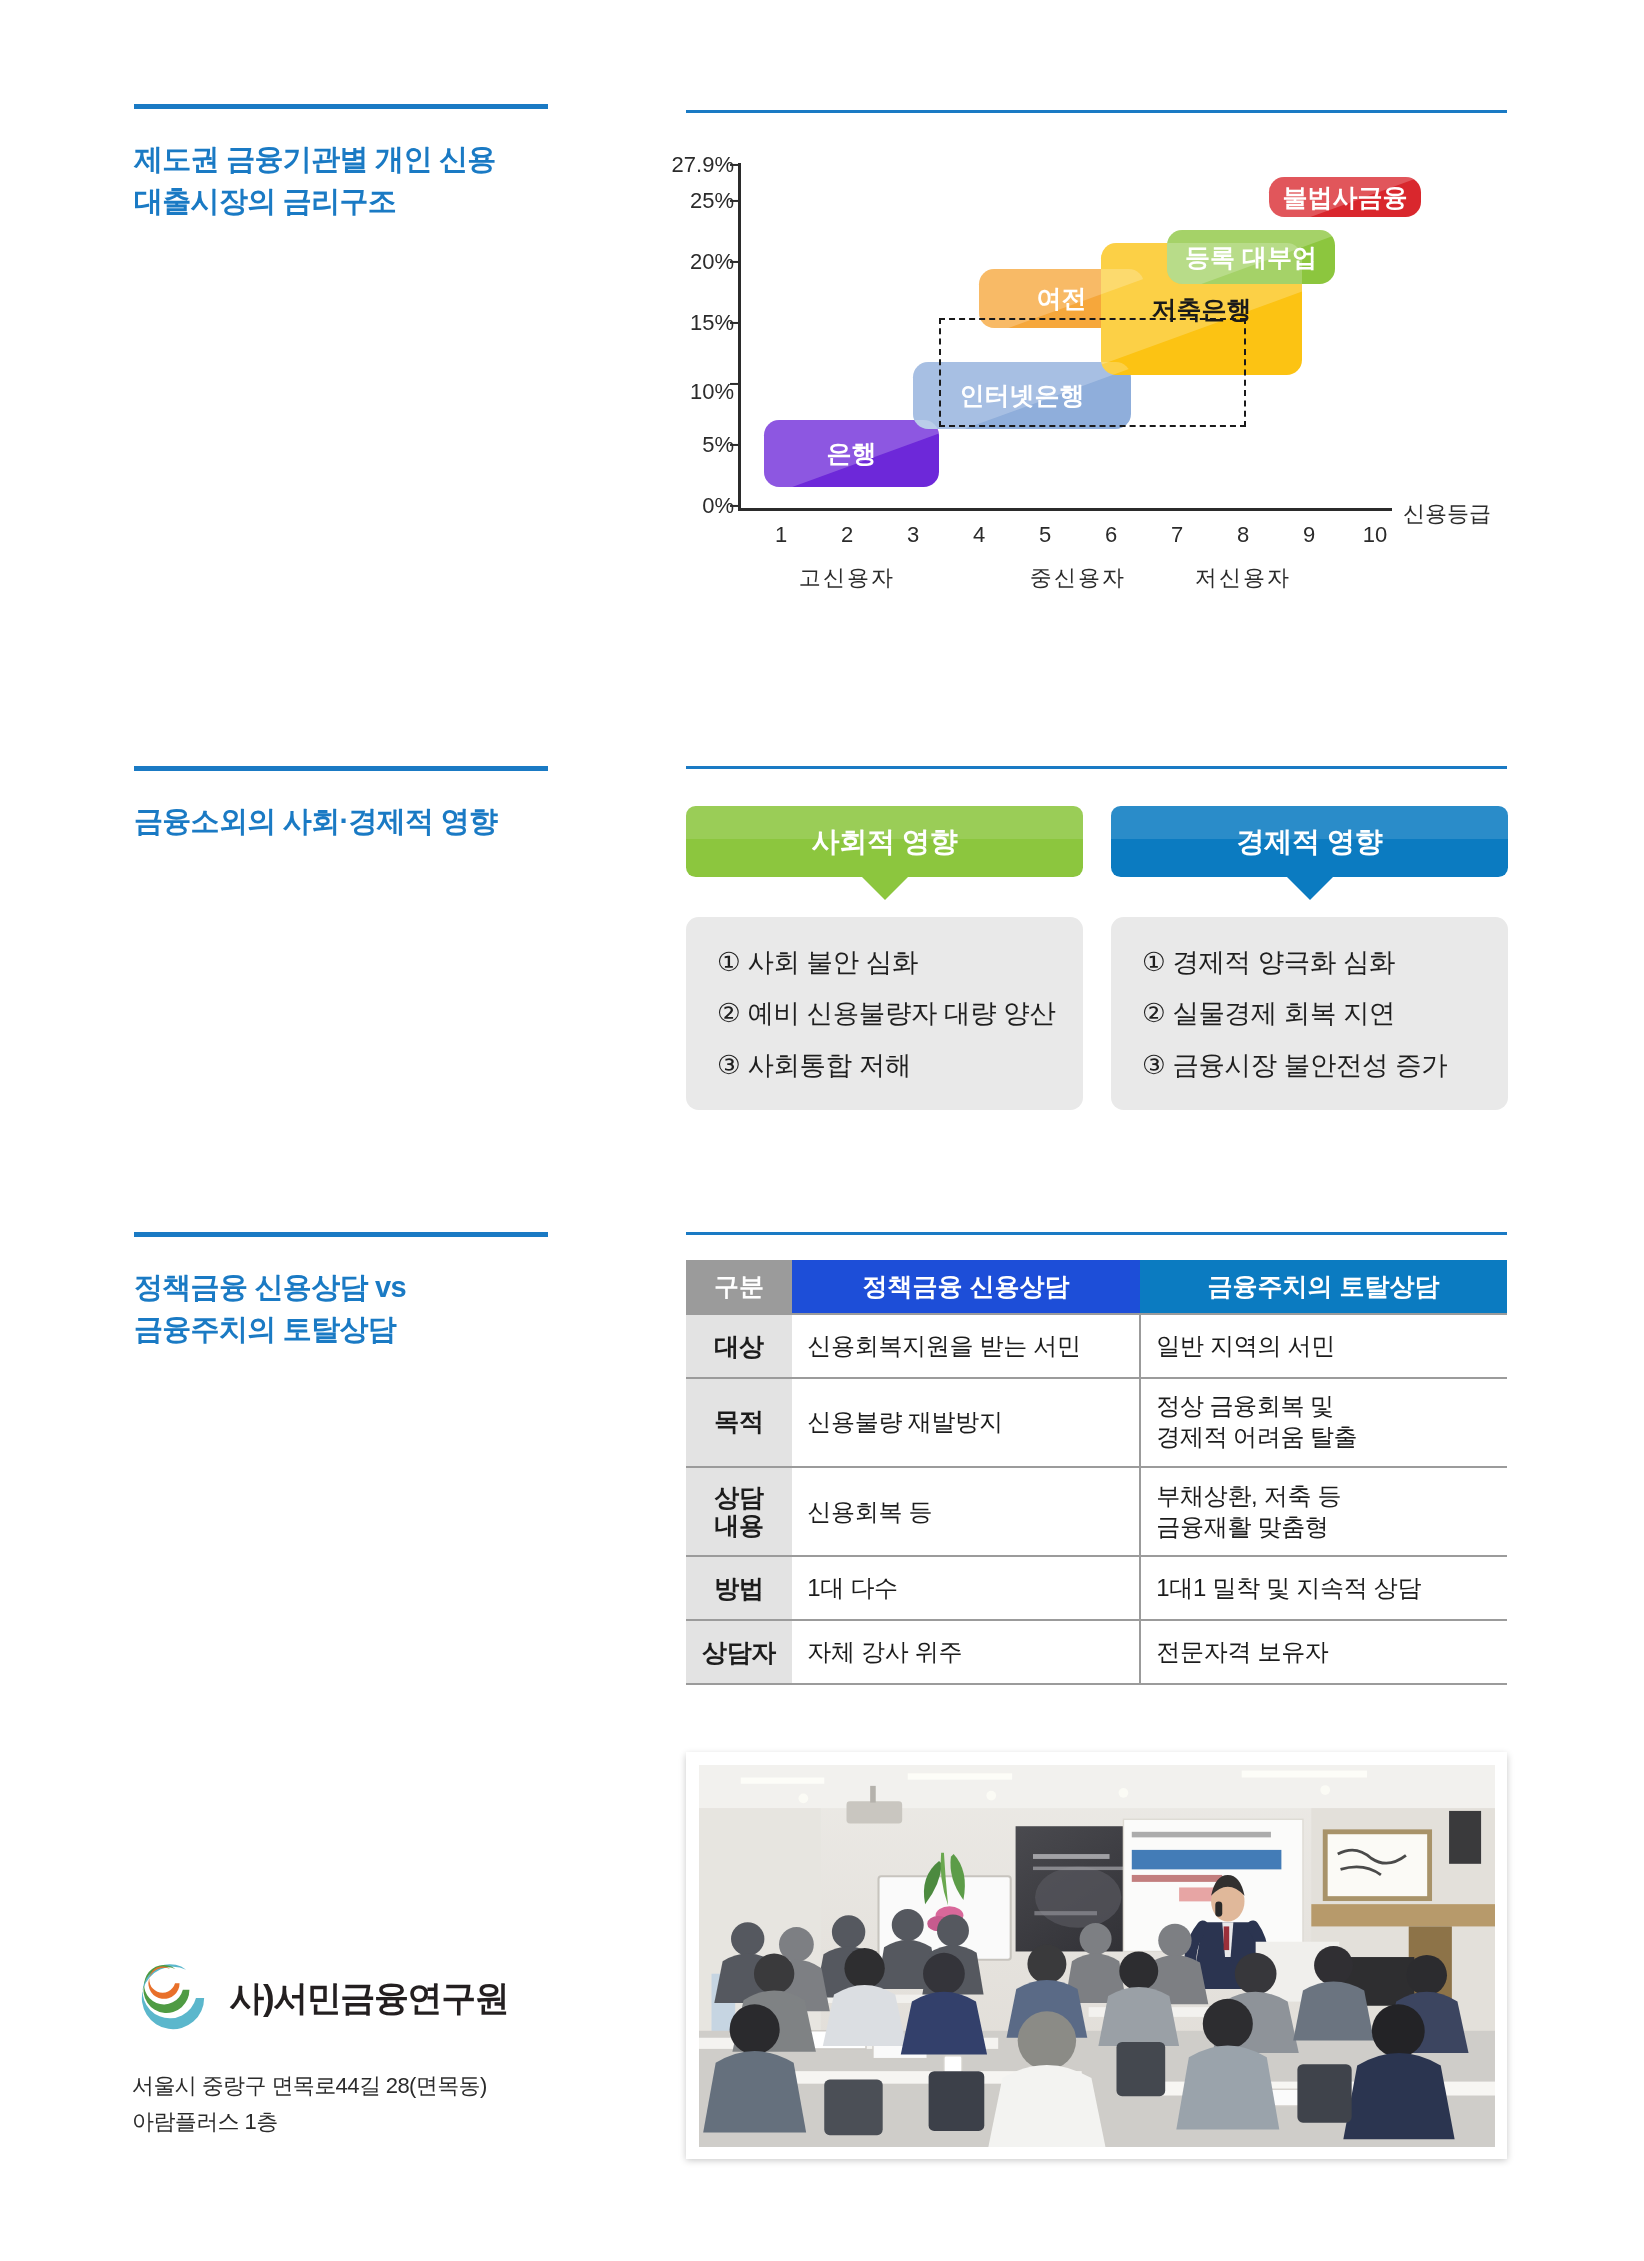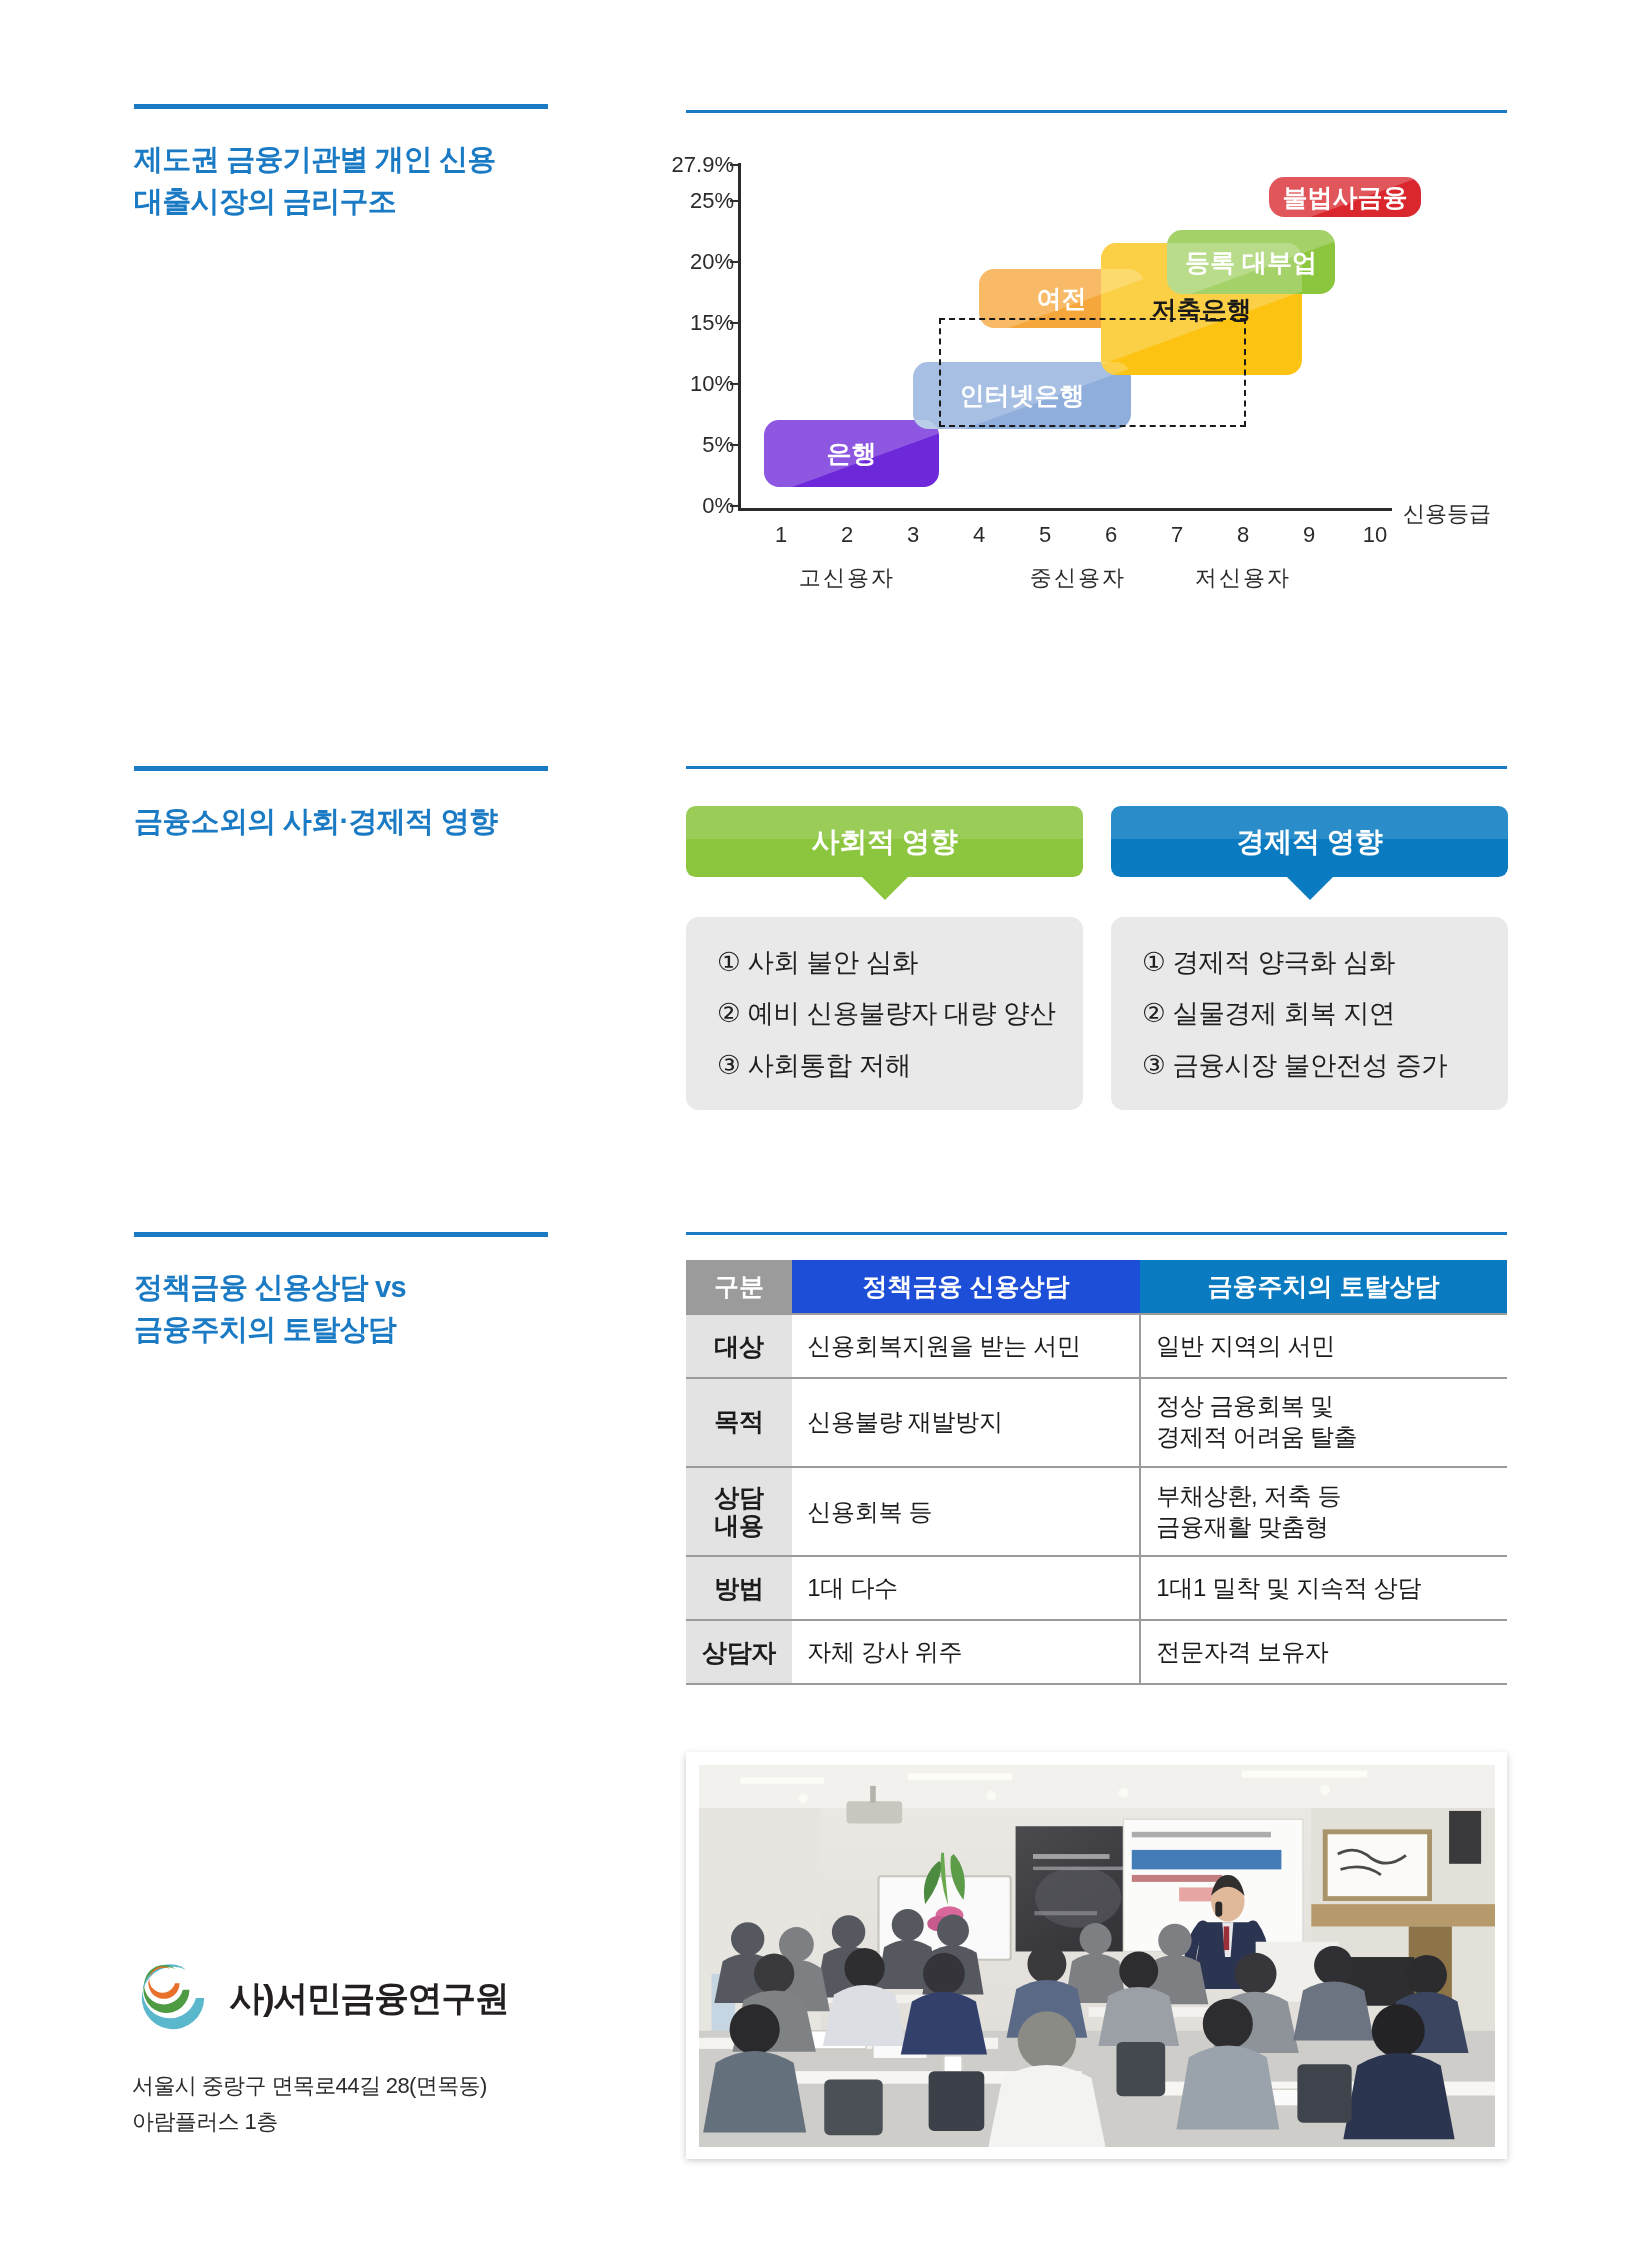--- a/index.html
+++ b/index.html
@@ -312,21 +312,21 @@
 
   <div id="chart-area">
     <div class="axis-y"></div>
     <div class="axis-x"></div>
     <div class="axis-name">신용등급</div>
     <div id="ytick-layer">
         <div class="ytick-lbl" style="top: 402px;">0%</div>
         <div class="ytick-mark" style="top: 402px;"></div>
         <div class="ytick-lbl" style="top: 341px;">5%</div>
         <div class="ytick-mark" style="top: 341px;"></div>
-        <div class="ytick-lbl" style="top: 280px;">10%</div>
+        <div class="ytick-lbl" style="top: 288px;">10%</div>
         <div class="ytick-mark" style="top: 280px;"></div>
         <div class="ytick-lbl" style="top: 219px;">15%</div>
         <div class="ytick-mark" style="top: 219px;"></div>
         <div class="ytick-lbl" style="top: 158px;">20%</div>
         <div class="ytick-mark" style="top: 158px;"></div>
         <div class="ytick-lbl" style="top: 97px;">25%</div>
         <div class="ytick-mark" style="top: 97px;"></div>
         <div class="ytick-lbl" style="top: 61px;">27.9%</div>
         <div class="ytick-mark" style="top: 61px;"></div>
       </div>
@@ -353,21 +353,21 @@
         </div>
         <div class="seg" style="left: 175px; top: 197px; width: 218px; height: 67px; background: rgb(143, 174, 219); color: rgb(255, 255, 255);">
           <span class="seg-lbl">인터넷은행</span>
         </div>
         <div class="seg" style="left: 241px; top: 104px; width: 165px; height: 59px; background: rgb(246, 167, 59); color: rgb(255, 255, 255);">
           <span class="seg-lbl">여전</span>
         </div>
         <div class="seg" style="left: 363px; top: 78px; width: 201px; height: 132px; background: rgb(252, 195, 19); color: rgb(26, 26, 26);">
           <span class="seg-lbl">저축은행</span>
         </div>
-        <div class="seg" style="left: 429px; top: 65px; width: 168px; height: 64px; background: rgb(140, 198, 62); color: rgb(255, 255, 255);">
+        <div class="seg" style="left: 429px; top: 65px; width: 168px; height: 54px; background: rgb(140, 198, 62); color: rgb(255, 255, 255);">
           <span class="seg-lbl">등록 대부업</span>
         </div>
         <div class="seg" style="left: 531px; top: 12.2px; width: 152px; height: 40px; background: rgb(217, 39, 45); color: rgb(255, 255, 255);">
           <span class="seg-lbl">불법사금융</span>
         </div>
         <div class="dashbox" style="left: 201px; top: 153px; width: 303px; height: 105px;"></div>
       </div>
   </div>
 
   <div class="sec-title-col" style="top:766px;">

